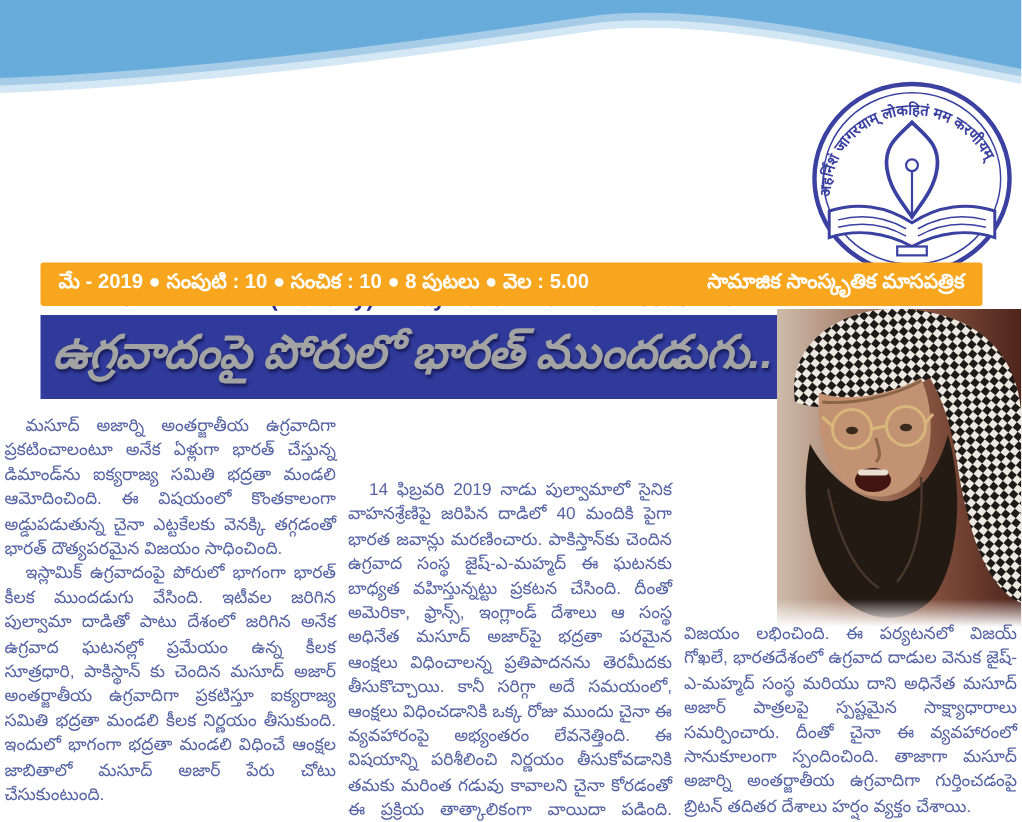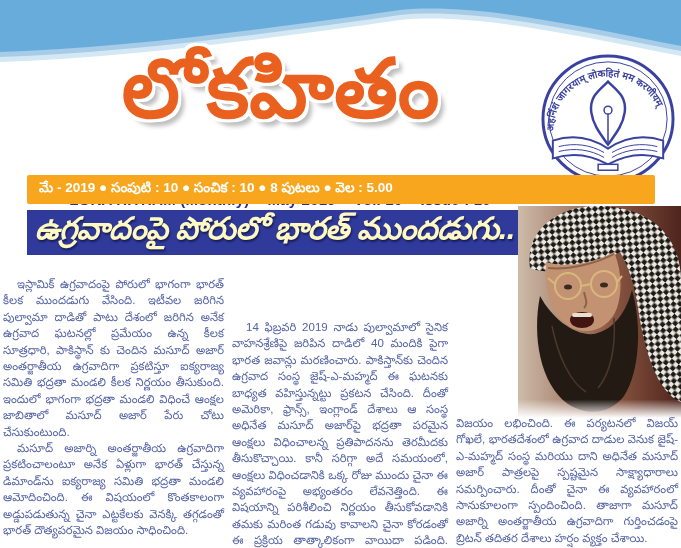--- a/index.html
+++ b/index.html
@@ -28,22 +28,22 @@
     white-space:nowrap;
     margin-top:45px;
   }
   .issue-bar {
     position:absolute; top:175px; left:27px; width:628px; height:29px;
     background:#F8A61E; border-radius:2px; color:#fff; font-weight:bold;
     font-size:13.5px; display:flex; align-items:center;
     justify-content:space-between; padding:14px 12px; white-space:nowrap;
   }
   .headline-bar {
-    position:absolute; top:210px; left:27px; width:506px; height:45px;
-    background:#2F3A9B; color:#fef9c3; display:flex; align-items:center;
+    position:absolute; top:210px; left:27px; width:506px; height:56px;
+    background:#2F3A9B; color:#a3a3a3; display:flex; align-items:center;
     padding-left:8px;
   }
   .headline-text {
     font-size:31px; font-weight:bold; font-style:italic; white-space:nowrap;
     text-shadow:1px 2px 2px rgba(0,0,30,0.5); letter-spacing:-0.5px;
   }
   .photo { position:absolute; top:206px; left:518px; width:163px; height:212px; }
   .body-col {
     position:absolute; color:#5463A4; font-size:11.5px; line-height:16.4px;
     text-align:justify;
@@ -57,21 +57,20 @@
 <body>
 
 <div class="page">
 
   <svg class="wave" width="681" height="64" viewBox="0 0 681 64">
     <path d="M0,0 H681 V56 C560,32 470,13 400,20 C260,40 120,58 0,62 Z" fill="#D4E7F4"></path>
     <path d="M0,0 H681 V51 C560,27 470,8 400,15 C260,35 120,53 0,57 Z" fill="#A6CCE8"></path>
     <path d="M0,0 H681 V46 C560,22 470,3 400,10 C260,30 120,48 0,52 Z" fill="#68ACDC"></path>
   </svg>
 
-  <div class="title">లోకహితం</div>
 
   <svg class="emblem" width="138" height="134" viewBox="0 0 140 136">
     <ellipse cx="70" cy="68" rx="66" ry="64" fill="#fff" stroke="#3A41A0" stroke-width="3"></ellipse>
     <ellipse cx="70" cy="68" rx="60" ry="58" fill="none" stroke="#3A41A0" stroke-width="1"></ellipse>
     <path id="emblem-arc" d="M 16 88 A 55 53 0 1 1 124 88" fill="none"></path>
     <text font-size="10" font-weight="bold" fill="#3A41A0">
       <textPath href="#emblem-arc" startOffset="4%">अहर्निशं जागरयाम् लोकहितं मम करणीयम्</textPath>
     </text>
 
     <g>
@@ -87,20 +86,21 @@
       <path d="M120,96 C104,92 88,94 74,102" fill="none" stroke-width="1"></path>
       <path d="M120,101 C104,97 88,99 74,107" fill="none" stroke-width="1"></path>
       <rect x="60" y="114" width="20" height="6" stroke-width="1.5"></rect>
     </g>
   </svg>
 
   <div class="info-line">LOKA HITHAM (Monthly)   ●   May 2019  ●  Vol. 10  ●  Issue : 10</div>
 
   <div class="issue-bar">
     <span>మే - 2019  ●  సంపుటి : 10  ●  సంచిక : 10   ●  8 పుటలు  ●  వెల : 5.00</span>
+    <span>సామాజిక సాంస్కృతిక మాసపత్రిక</span>
   </div>
 
   <div class="headline-bar">
     <span class="headline-text">ఉగ్రవాదంపై పోరులో భారత్ ముందడుగు..</span>
   </div>
 
   <svg class="photo" width="163" height="212" viewBox="0 0 163 212">
     <defs>
       <linearGradient id="pbg" x1="0" y1="0" x2="1" y2="0">
         <stop offset="0" stop-color="#CDBBA9"></stop>
@@ -142,22 +142,22 @@
       <rect x="54" y="107" width="20" height="4" rx="2" fill="#E8DED2"></rect>
     </g>
     <g>
       <path d="M22,90 C14,130 22,178 50,198 C72,212 94,206 106,190 C122,166 124,118 114,84 C108,106 96,124 76,128 C56,130 34,112 22,90 Z" fill="#241A14"></path>
       <path d="M34,120 C40,150 52,176 68,186 M96,112 C98,142 92,168 80,182" stroke="#4A382C" stroke-width="1.5" fill="none"></path>
     </g>
     <rect y="150" width="163" height="62" fill="url(#fade)"></rect>
   </svg>
 
   <div class="body-col" id="col1">
+    <p>మసూద్ అజార్ని అంతర్జాతీయ ఉగ్రవాదిగా ప్రకటించాలంటూ అనేక ఏళ్లుగా భారత్ చేస్తున్న డిమాండ్‌ను ఐక్యరాజ్య సమితి భద్రతా మండలి ఆమోదించింది. ఈ విషయంలో కొంతకాలంగా అడ్డుపడుతున్న చైనా ఎట్టకేలకు వెనక్కి తగ్గడంతో భారత్ దౌత్యపరమైన విజయం సాధించింది.</p>
     <p>ఇస్లామిక్ ఉగ్రవాదంపై పోరులో భాగంగా భారత్ కీలక ముందడుగు వేసింది. ఇటీవల జరిగిన పుల్వామా దాడితో పాటు దేశంలో జరిగిన అనేక ఉగ్రవాద ఘటనల్లో ప్రమేయం ఉన్న కీలక సూత్రధారి, పాకిస్థాన్ కు చెందిన మసూద్ అజార్ అంతర్జాతీయ ఉగ్రవాదిగా ప్రకటిస్తూ ఐక్యరాజ్య సమితి భద్రతా మండలి కీలక నిర్ణయం తీసుకుంది. ఇందులో భాగంగా భద్రతా మండలి విధించే ఆంక్షల జాబితాలో మసూద్ అజార్ పేరు చోటు చేసుకుంటుంది.</p>
-    <p>మసూద్ అజార్ని అంతర్జాతీయ ఉగ్రవాదిగా ప్రకటించాలంటూ అనేక ఏళ్లుగా భారత్ చేస్తున్న డిమాండ్‌ను ఐక్యరాజ్య సమితి భద్రతా మండలి ఆమోదించింది. ఈ విషయంలో కొంతకాలంగా అడ్డుపడుతున్న చైనా ఎట్టకేలకు వెనక్కి తగ్గడంతో భారత్ దౌత్యపరమైన విజయం సాధించింది.</p>
   </div>
   <div class="body-col" id="col2">
     <p>14 ఫిబ్రవరి 2019 నాడు పుల్వామాలో సైనిక వాహనశ్రేణిపై జరిపిన దాడిలో 40 మందికి పైగా భారత జవాన్లు మరణించారు. పాకిస్తాన్‌కు చెందిన ఉగ్రవాద సంస్థ జైష్-ఎ-మహ్మద్ ఈ ఘటనకు బాధ్యత వహిస్తున్నట్టు ప్రకటన చేసింది. దీంతో అమెరికా, ఫ్రాన్స్, ఇంగ్లాండ్ దేశాలు ఆ సంస్థ అధినేత మసూద్ అజార్‌పై భద్రతా పరమైన ఆంక్షలు విధించాలన్న ప్రతిపాదనను తెరమీదకు తీసుకొచ్చాయి. కానీ సరిగ్గా అదే సమయంలో, ఆంక్షలు విధించడానికి ఒక్క రోజు ముందు చైనా ఈ వ్యవహారంపై అభ్యంతరం లేవనెత్తింది. ఈ విషయాన్ని పరిశీలించి నిర్ణయం తీసుకోవడానికి తమకు మరింత గడువు కావాలని చైనా కోరడంతో ఈ ప్రక్రియ తాత్కాలికంగా వాయిదా పడింది. ఇటీవల భారత్ విదేశాంగ కార్యదర్శి విజయ్ గోఖలే చైనాలో జరిపిన పర్యటనతో భారత్‌కు దౌత్యపరమైన</p>
   </div>
   <div class="body-col" id="col3">
     <p style="text-indent:0">విజయం లభించింది. ఈ పర్యటనలో విజయ్ గోఖలే, భారతదేశంలో ఉగ్రవాద దాడుల వెనుక జైష్-ఎ-మహ్మద్ సంస్థ మరియు దాని అధినేత మసూద్ అజార్ పాత్రలపై స్పష్టమైన సాక్ష్యాధారాలు సమర్పించారు. దీంతో చైనా ఈ వ్యవహారంలో సానుకూలంగా స్పందించింది. తాజాగా మసూద్ అజార్ని అంతర్జాతీయ ఉగ్రవాదిగా గుర్తించడంపై బ్రిటన్ తదితర దేశాలు హర్షం వ్యక్తం చేశాయి.</p>
   </div>
 
 </div>
 

